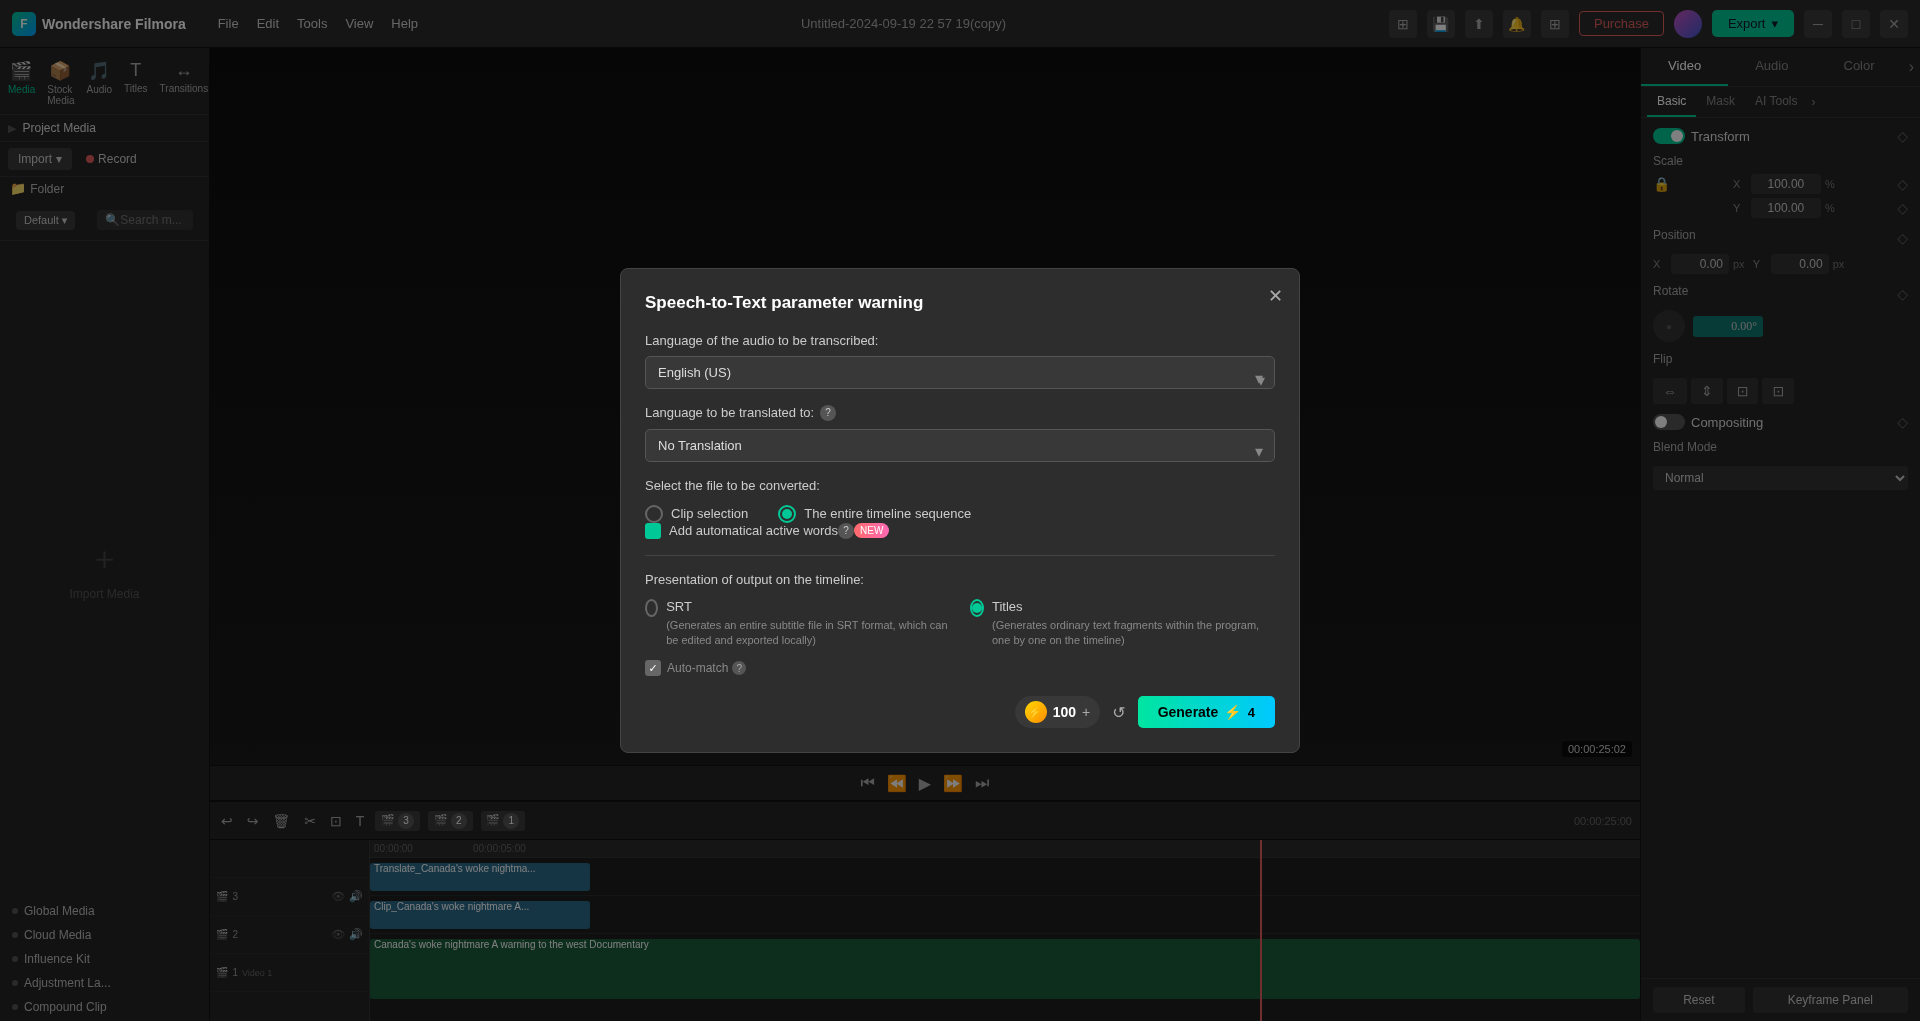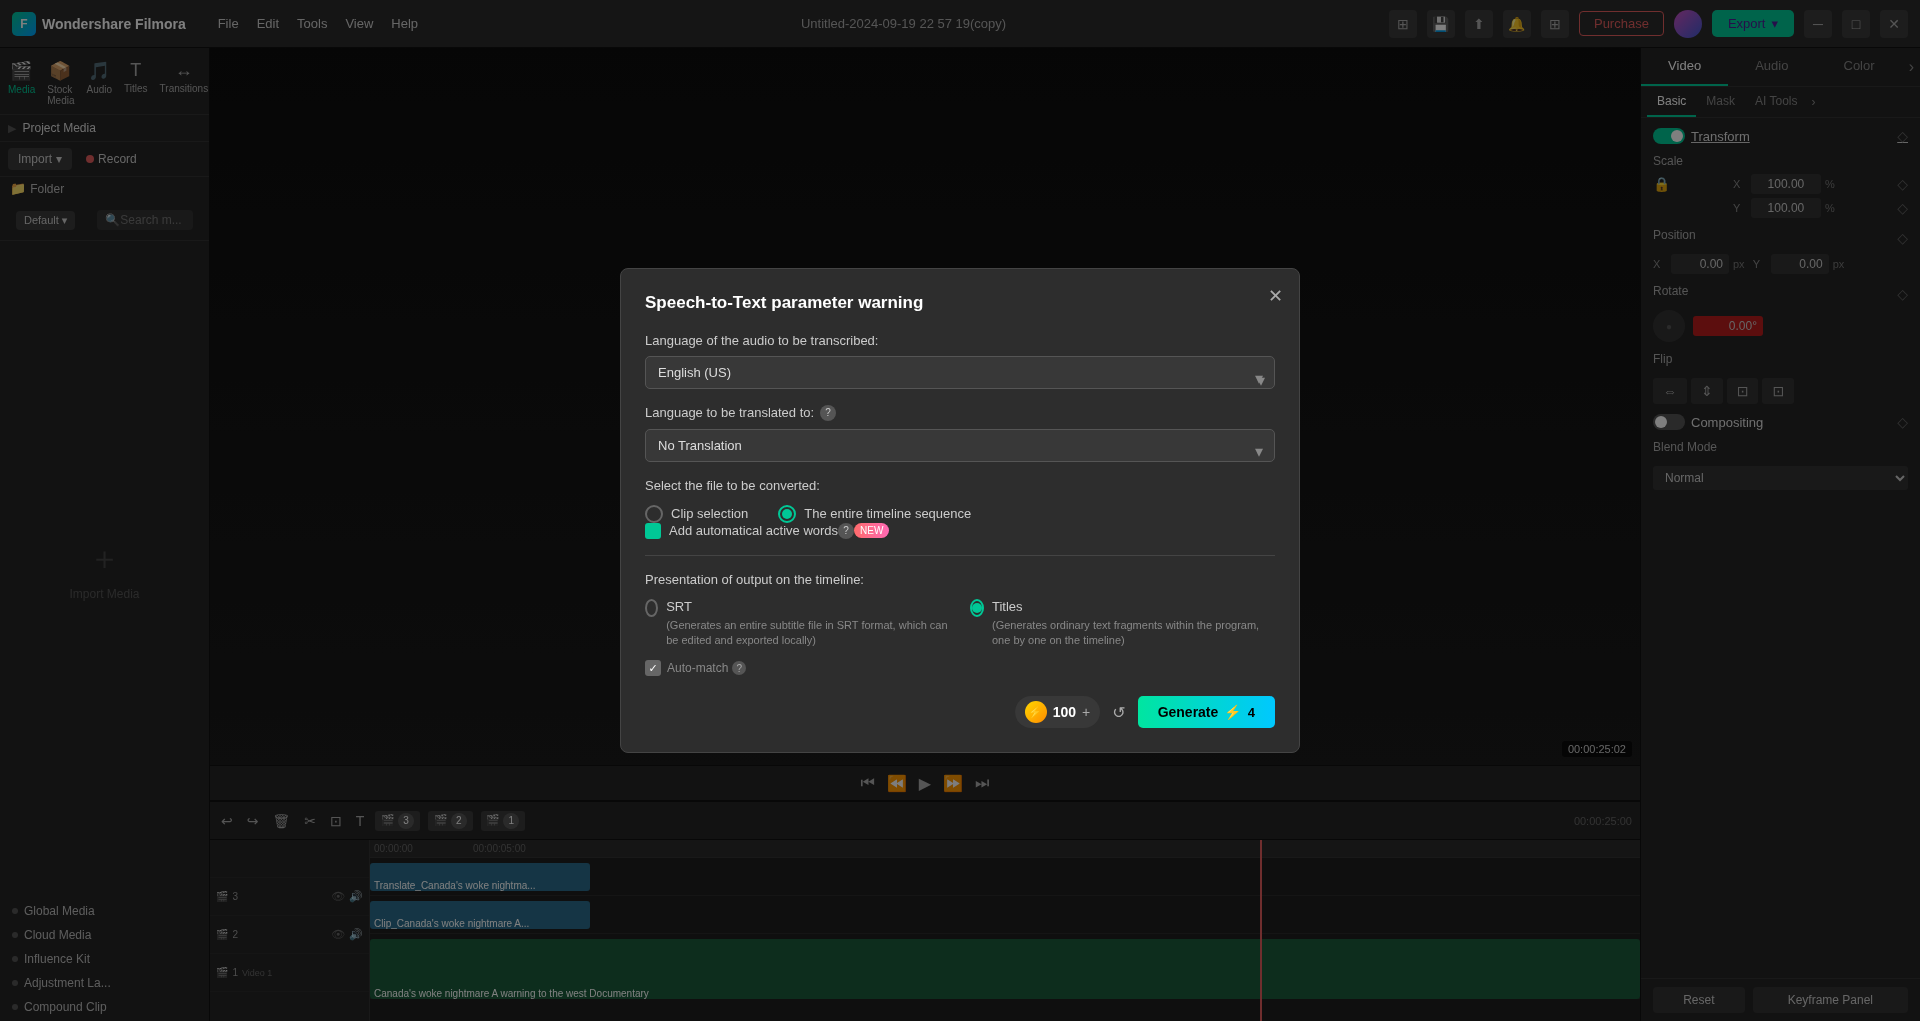--- a/index.html
+++ b/index.html
@@ -55,21 +55,21 @@
       border: 1.5px solid #e05c5c;
       color: #e05c5c;
       padding: 4px 14px;
       border-radius: 4px;
       font-size: 13px;
       cursor: pointer;
     }
     .export-btn {
       background: #00c896;
       border: none;
-      color: #4c1d95;
+      color: #0f172a;
       padding: 6px 16px;
       border-radius: 5px;
       font-size: 13px;
       cursor: pointer;
       display: flex; align-items: center; gap: 6px;
     }
     .top-icon {
       width: 28px; height: 28px;
       background: #3a3a3a;
       border-radius: 4px;
@@ -259,21 +259,21 @@
     .track-row {
       height: 38px;
       border-bottom: 1px solid #2a2a2a;
       position: relative;
       display: flex; align-items: center;
     }
     .track-clip {
       height: 28px;
       border-radius: 3px;
       position: absolute;
-      display: flex; align-items: flex-end;
+      display: flex; align-items: flex-start;
       font-size: 10px; color: #fff; padding: 0 4px;
       overflow: hidden; white-space: nowrap; text-overflow: ellipsis;
     }
     .clip-translate { background: #2a6b8a; left: 0; width: 220px; }
     .clip-canada { background: #2a6b8a; left: 0; width: 220px; top: 5px; }
     .clip-video { background: #1a5a3a; left: 0; width: 100%; height: 60px; top: 5px; }
 
     
     .right-panel {
       width: 280px;
@@ -299,21 +299,20 @@
       padding: 7px 10px; font-size: 12px; color: #888; cursor: pointer;
       border-bottom: 2px solid transparent;
     }
     .right-subtab.active { color: #fff; border-bottom-color: #00c896; }
     .right-subtab-more { color: #888; font-size: 12px; padding: 7px 4px; cursor: pointer; }
 
     .right-content { flex: 1; padding: 10px 12px; overflow-y: auto; }
 
     .property-section {
       margin-bottom: 10px;
-      text-decoration: underline;
     }
     .property-header {
       display: flex; align-items: center; justify-content: space-between;
       margin-bottom: 6px;
     }
     .property-title {
       display: flex; align-items: center; gap: 6px; font-size: 13px; color: #ddd;
     }
     .toggle-switch {
       width: 32px; height: 16px;
@@ -358,22 +357,22 @@
     .pos-unit { font-size: 11px; color: #777; }
 
     .rotate-section { margin-bottom: 10px; }
     .rotate-row { display: flex; align-items: center; gap: 8px; }
     .rotate-knob {
       width: 32px; height: 32px; background: #333; border-radius: 50%;
       display: flex; align-items: center; justify-content: center;
       color: #555; font-size: 10px;
     }
     .rotate-value {
-      background: #b91c1c; border: none; color: #ccc; font-size: 12px;
-      padding: 3px 6px; border-radius: 3px; width: 70px; text-align: right;
+      background: #0f766e; border: none; color: #ccc; font-size: 12px;
+      padding: 3px 6px; border-radius: 3px; width: 70px; text-align: right; font-family: Liberation Serif, serif;
     }
 
     .flip-section { margin-bottom: 10px; }
     .flip-buttons {
       display: flex; gap: 4px;
     }
     .flip-btn {
       background: #333; border: none; color: #aaa; padding: 5px 10px;
       border-radius: 3px; font-size: 14px; cursor: pointer;
     }

